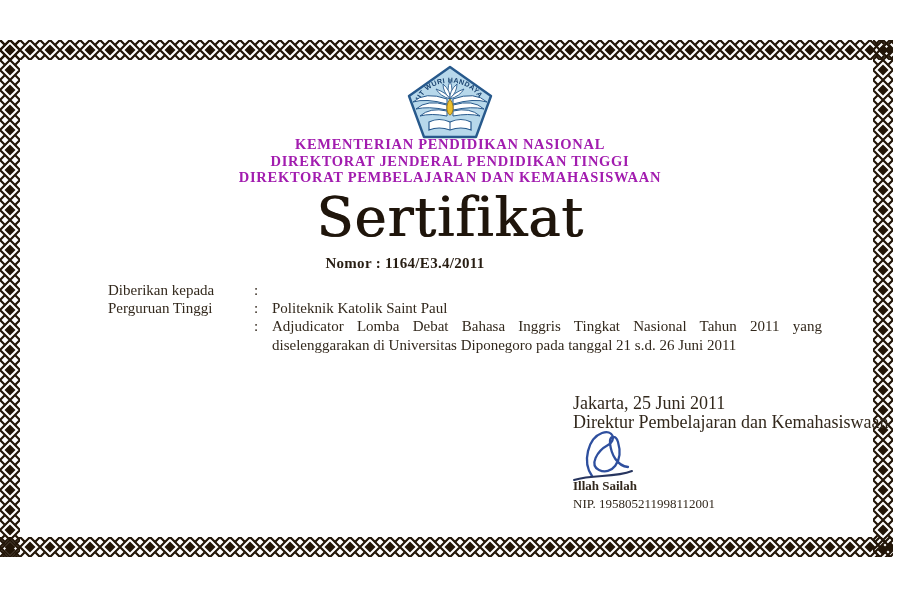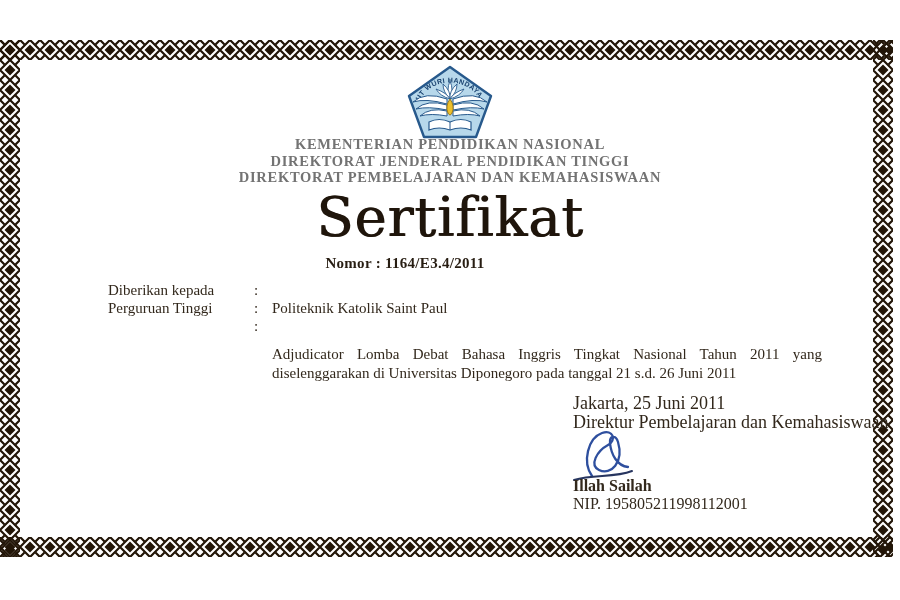--- a/index.html
+++ b/index.html
@@ -18,21 +18,21 @@
   .b-right  { position: absolute; left: 873px; top: 40px; }
   .logo-svg { position: absolute; left: 405px; top: 64px; }
 
   .header {
     position: absolute; left: 0; top: 136px; width: 900px;
     text-align: center;
     font-weight: bold;
     font-size: 14.5px;
     line-height: 16.5px;
     letter-spacing: 0.7px;
-    color: #737373;
+    color: #a21caf;
   }
   .title {
     position: absolute; left: 0; top: 186px; width: 900px;
     text-align: center;
     font-family: "DejaVu Serif", serif;
     font-weight: normal;
     font-size: 54px;
     letter-spacing: 1px;
     color: #1f150b;
     text-shadow: 1px 0 0 #1f150b;
@@ -48,30 +48,30 @@
   .details {
     position: absolute; left: 108px; top: 281px; width: 714px;
     display: grid;
     grid-template-columns: 146px 18px 550px;
     font-size: 15px;
     line-height: 18.2px;
   }
   .details .lbl   { grid-column: 1; }
   .details .colon { grid-column: 2; }
   .details .val   { grid-column: 3; }
-  .details .justify { text-align: justify; margin-top: 28px; }
+  .details .justify { text-align: justify; }
 
   .sign-top {
     position: absolute; left: 573px; top: 394px;
     font-size: 18px; line-height: 18.5px;
   }
   .sig-svg { position: absolute; left: 568px; top: 422px; }
   .sign-bottom {
     position: absolute; left: 573px; top: 477px;
-    font-size: 16px; line-height: 17.5px;
+    font-size: 13px; line-height: 17.5px;
   }
   .sign-bottom .name { font-weight: bold; }
 </style>
 </head>
 <body>
 
 <div class="cert">
 
   <svg width="0" height="0" style="position:absolute" aria-hidden="true">
     <defs>

